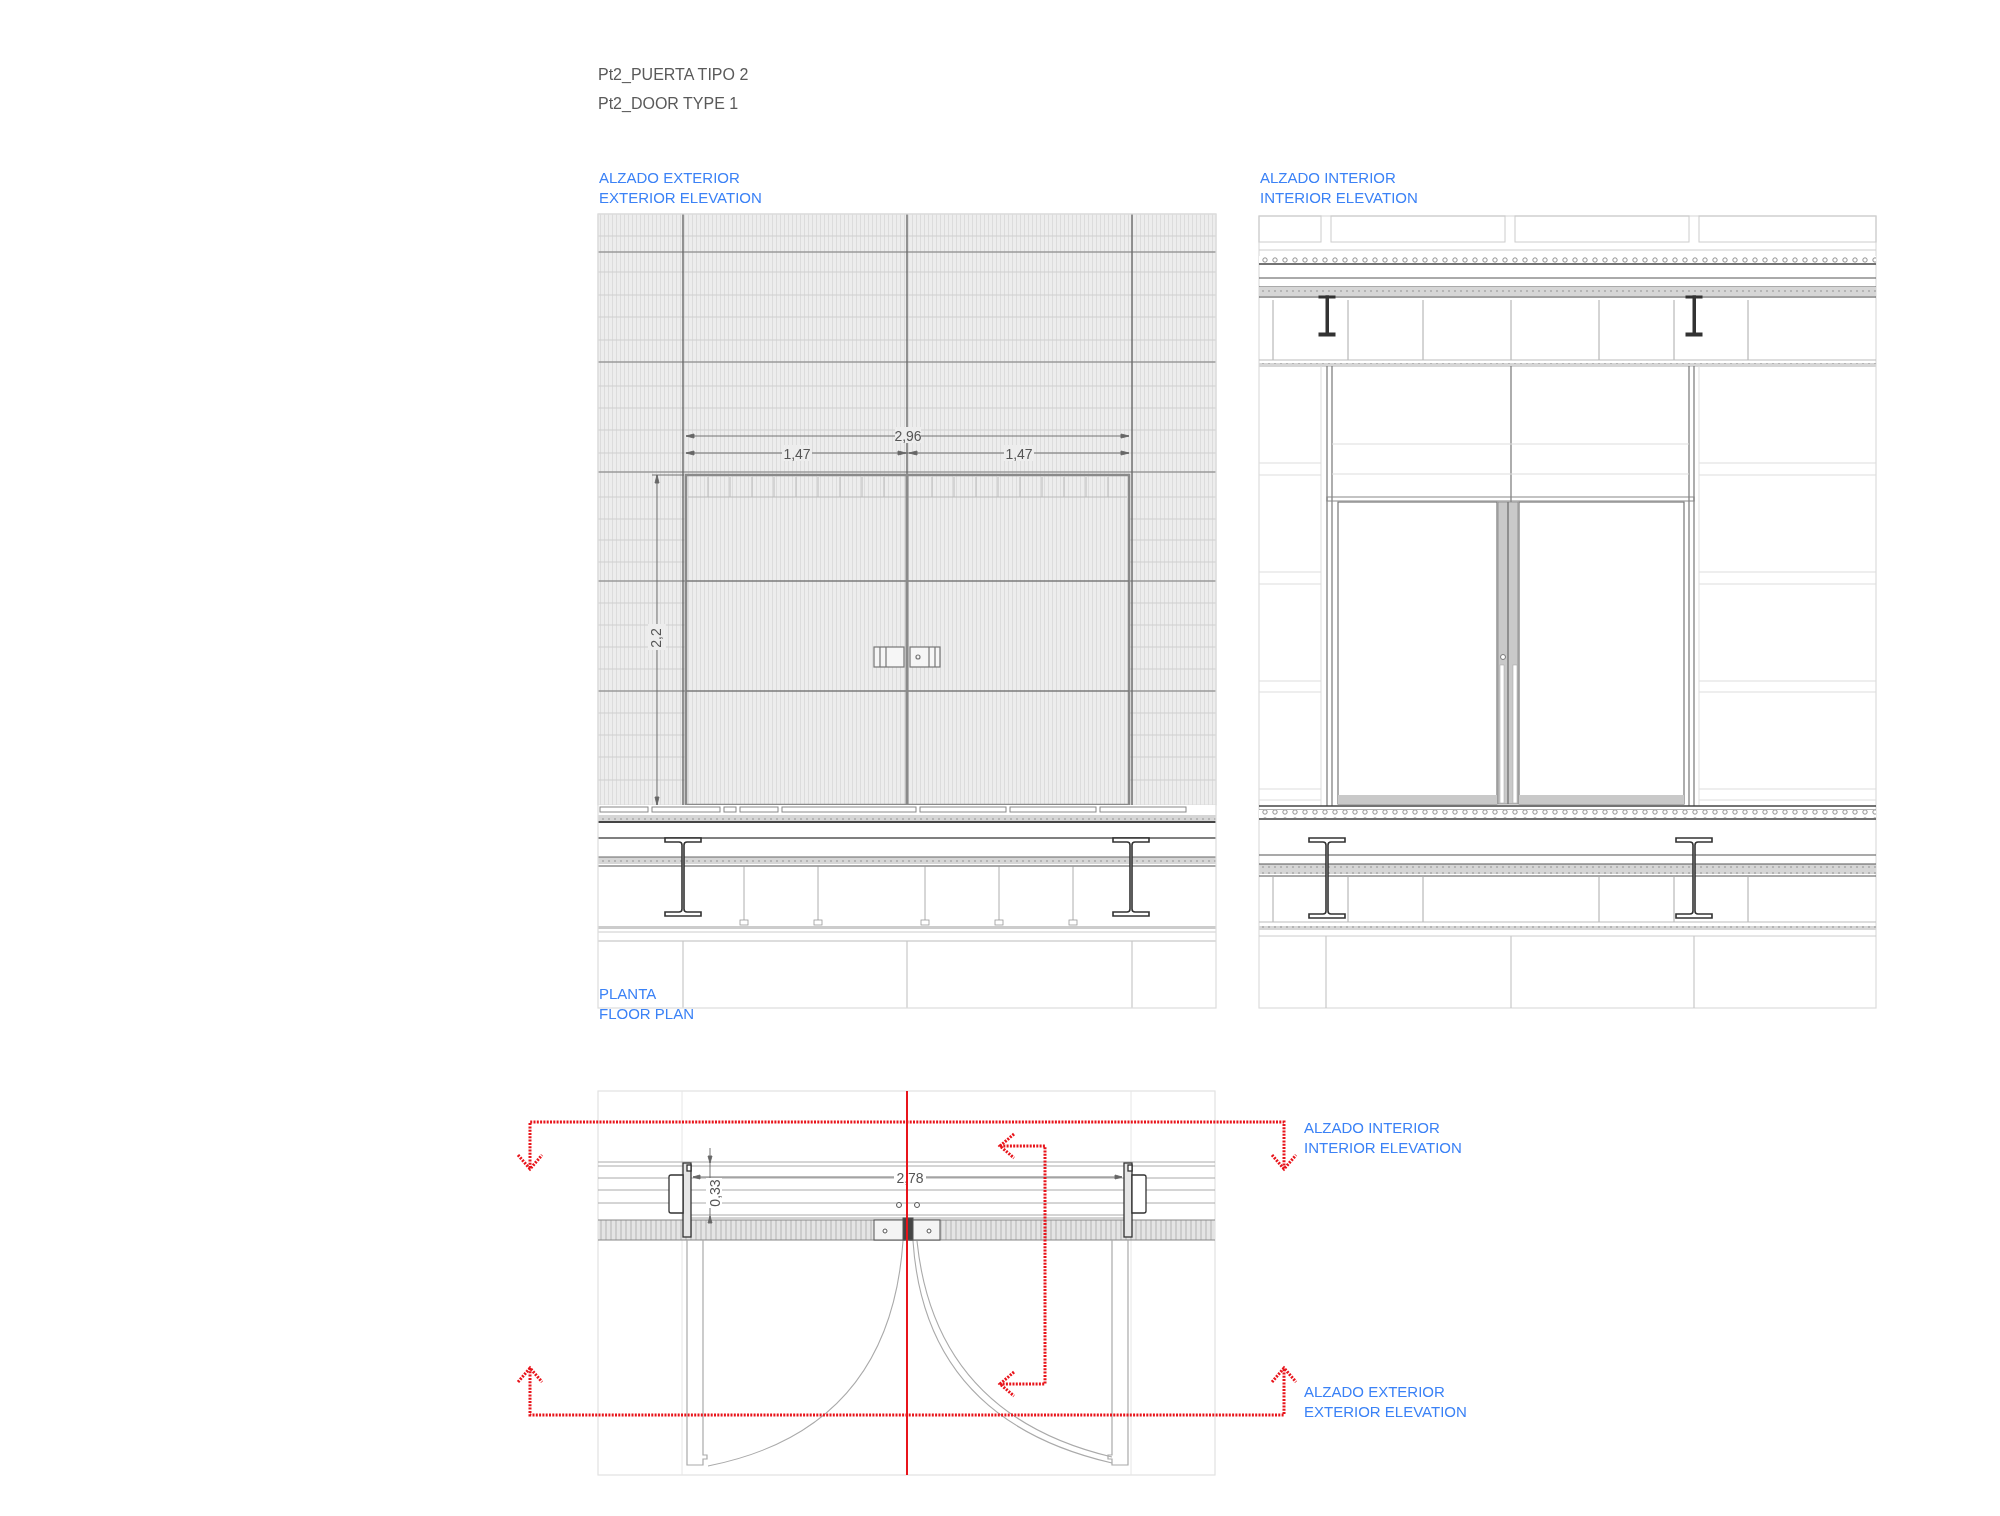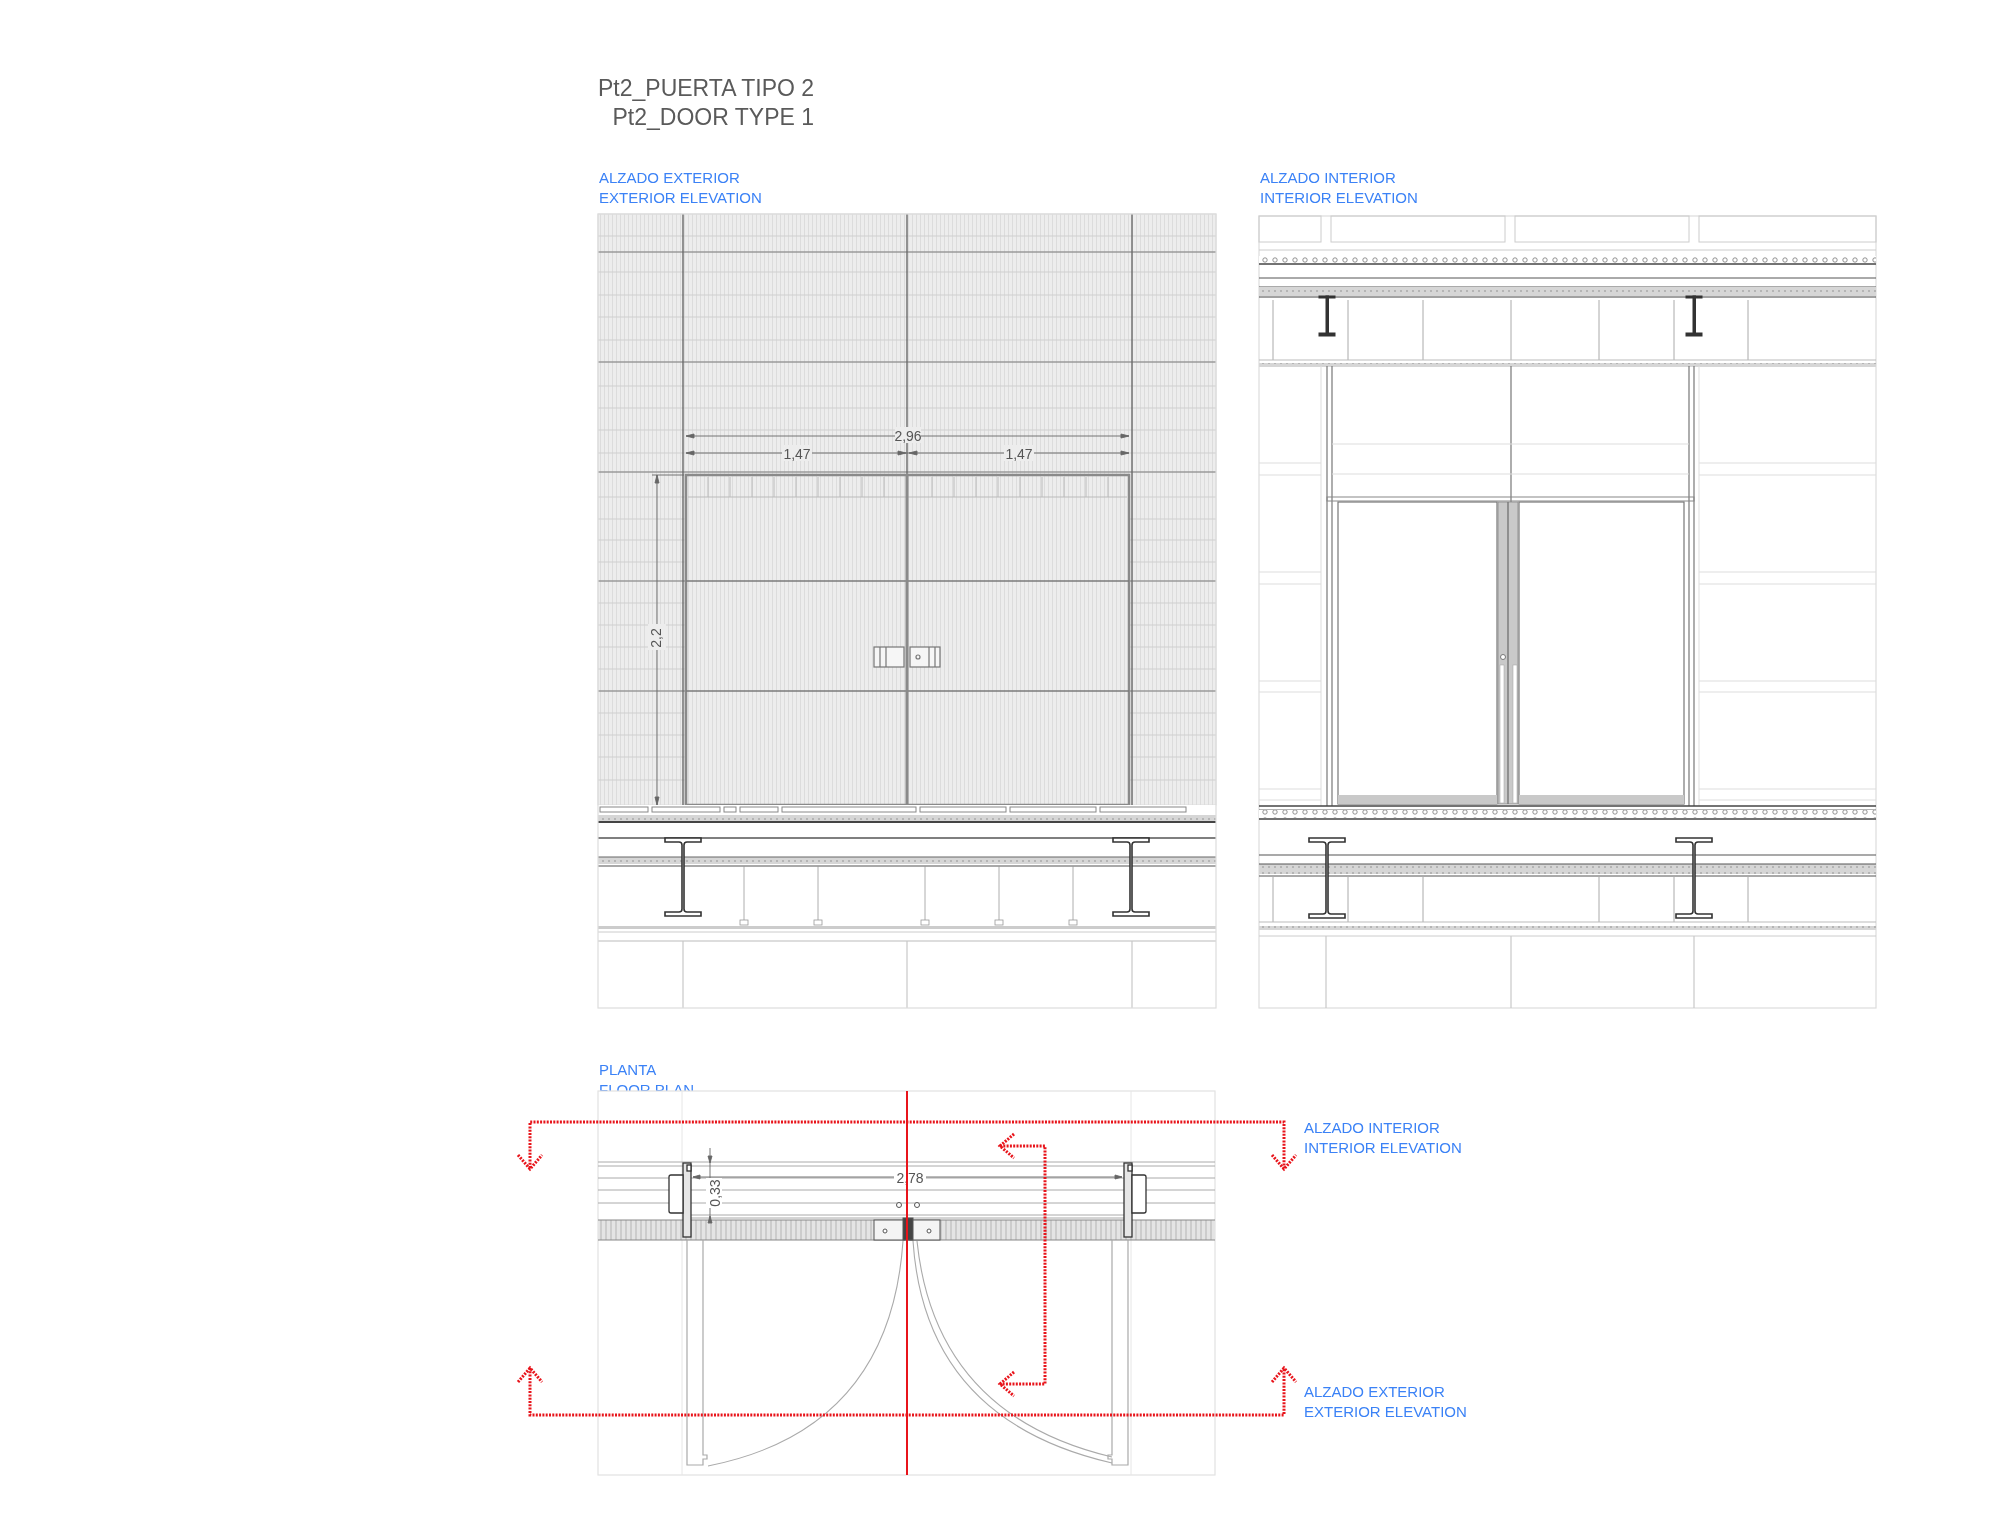--- a/index.html
+++ b/index.html
@@ -1,18 +1,18 @@
 <!DOCTYPE html>
 <html><head>
 <meta charset="utf-8">
 <style>
   html, body { margin:0; padding:0; background:#ffffff; }
   body { width:2000px; height:1516px; position:relative; overflow:hidden;
          font-family:"Liberation Sans", sans-serif; color:#555; }
-  .title { position:absolute; left:598px; top:74px; font-size:23px; line-height:29px; color:#5a5a5a;text-align:right; }
+  .title { position:absolute; left:598px; top:60px; font-size:16px; line-height:29px; color:#5a5a5a; }
   .label { position:absolute; font-size:15px; line-height:20px; color:#3b82f6; }
   .drawing { position:absolute; left:0; top:0; }
   .dim { font-family:"Liberation Sans", sans-serif; font-size:14px; fill:#555; }
 </style>
 </head>
 <body>
 
 <div class="title">
   <div>Pt2_PUERTA TIPO 2</div>
   <div>Pt2_DOOR TYPE 1</div>
@@ -21,21 +21,21 @@
 <div class="label" style="left:599px; top:168px;">
   <div>ALZADO EXTERIOR</div>
   <div>EXTERIOR ELEVATION</div>
 </div>
 
 <div class="label" style="left:1260px; top:168px;">
   <div>ALZADO INTERIOR</div>
   <div>INTERIOR ELEVATION</div>
 </div>
 
-<div class="label" style="left:599px; top:1060px;">
+<div class="label" style="left:599px; top:984px;">
   <div>PLANTA</div>
   <div>FLOOR PLAN</div>
 </div>
 
 <div class="label" style="left:1304px; top:1118px;">
   <div>ALZADO INTERIOR</div>
   <div>INTERIOR ELEVATION</div>
 </div>
 
 <div class="label" style="left:1304px; top:1382px;">

